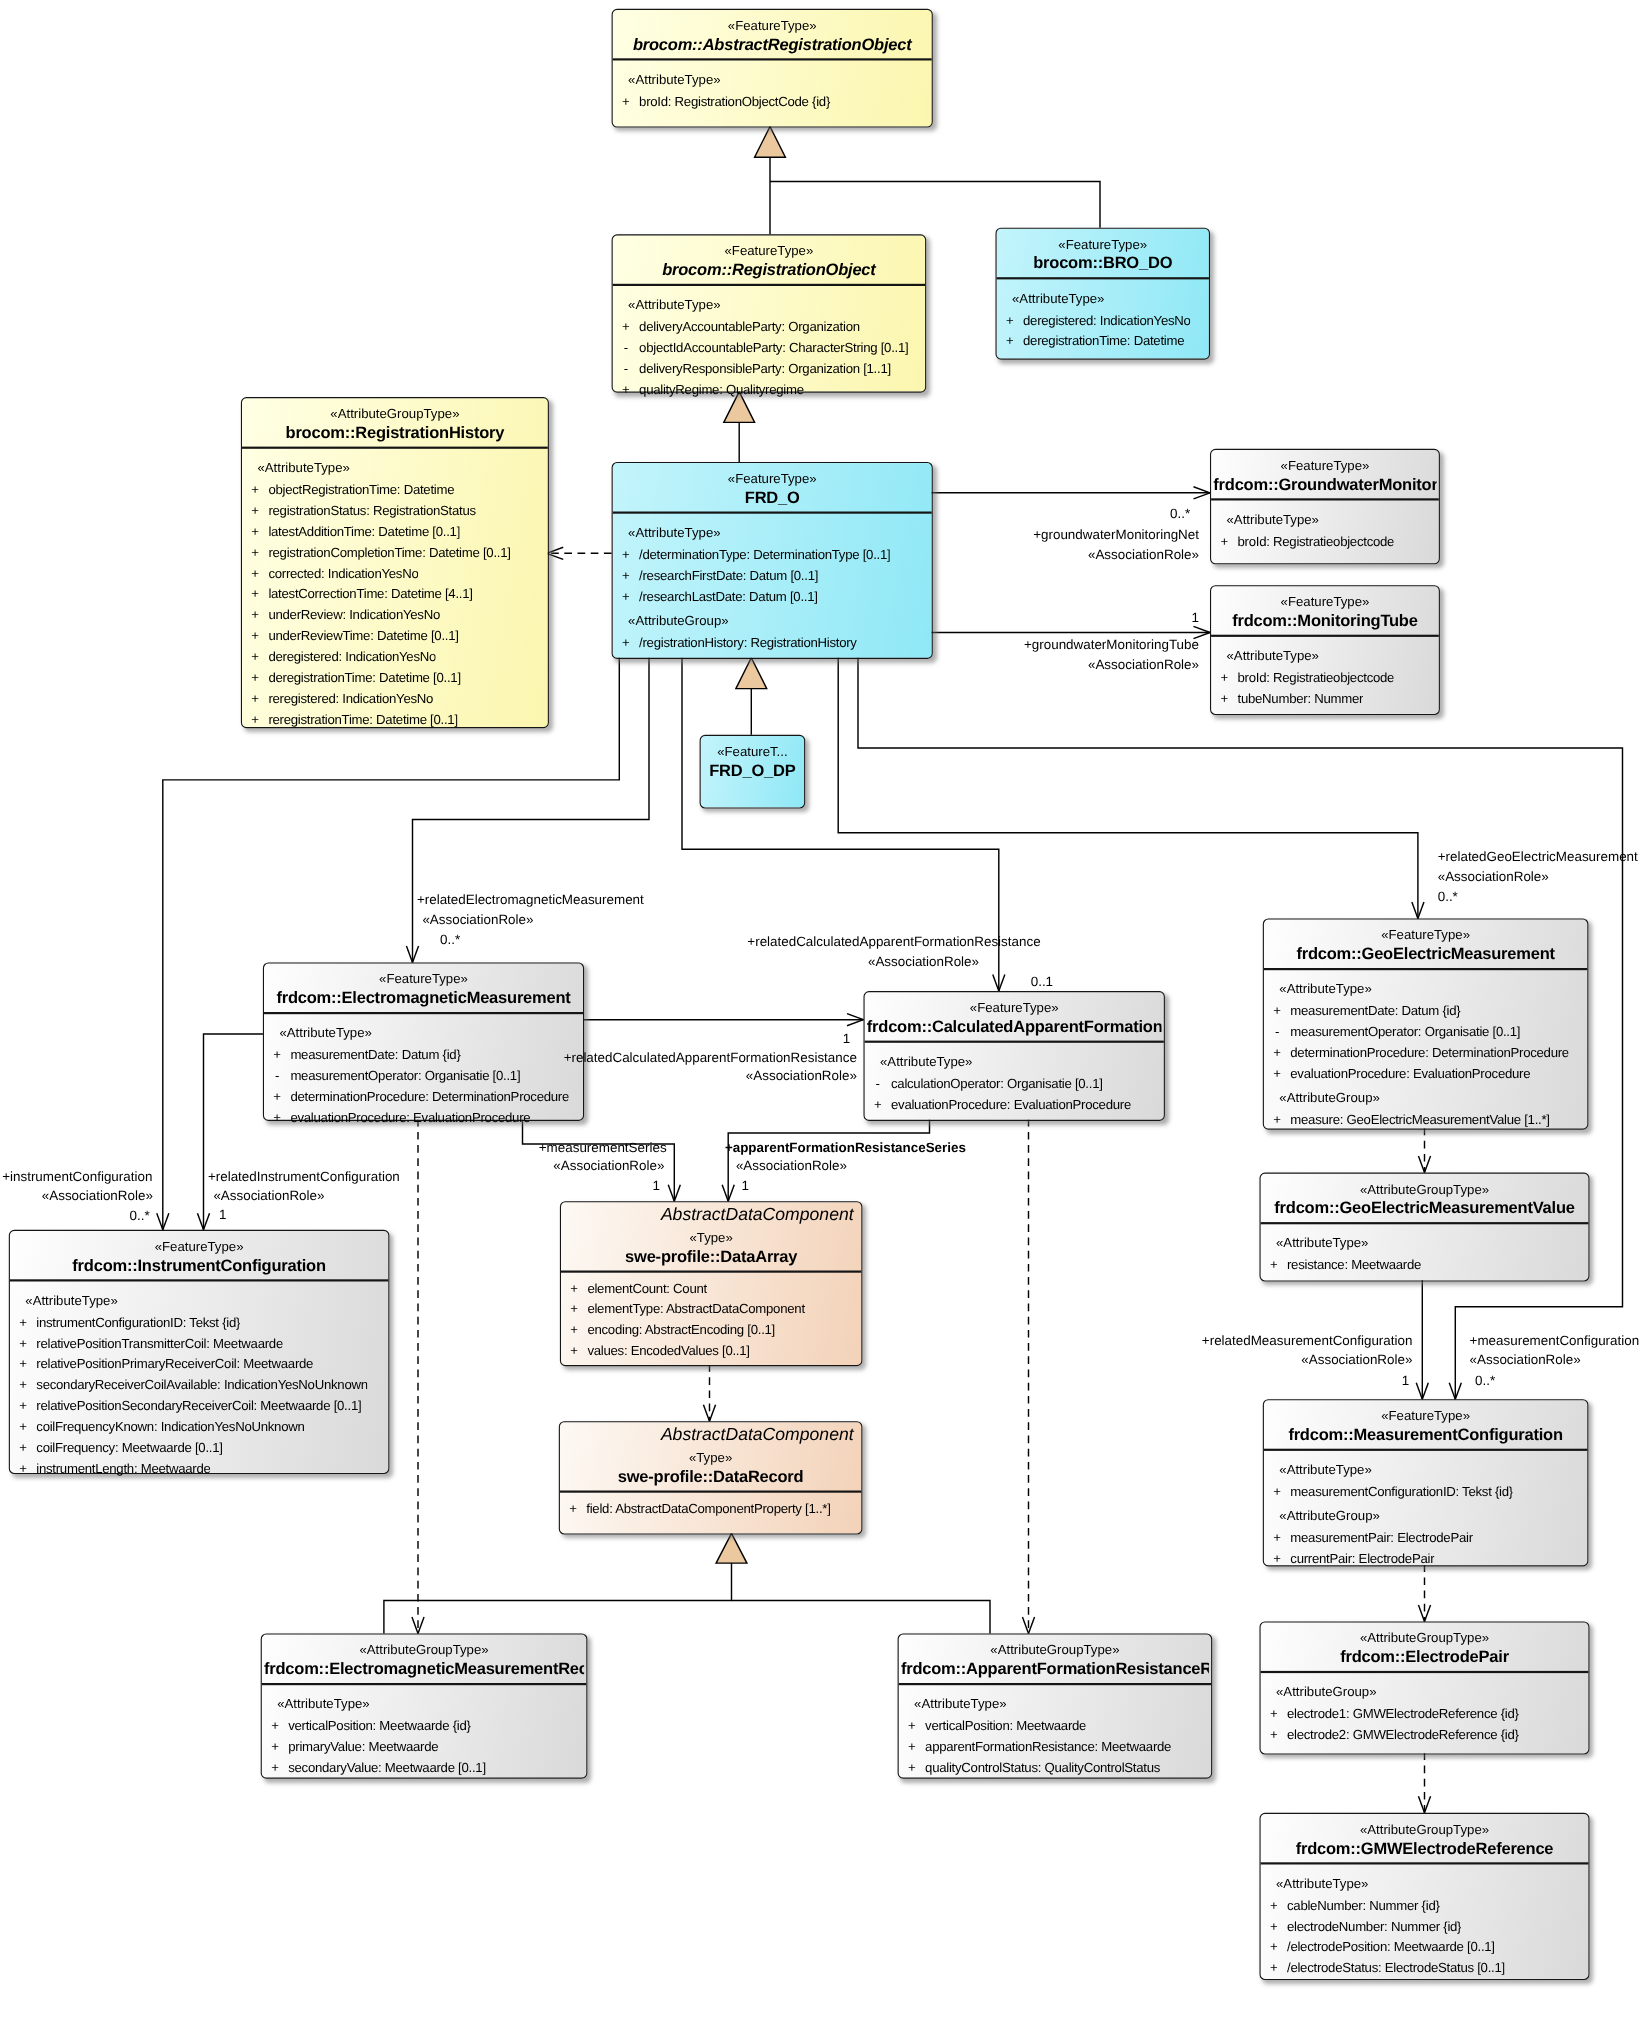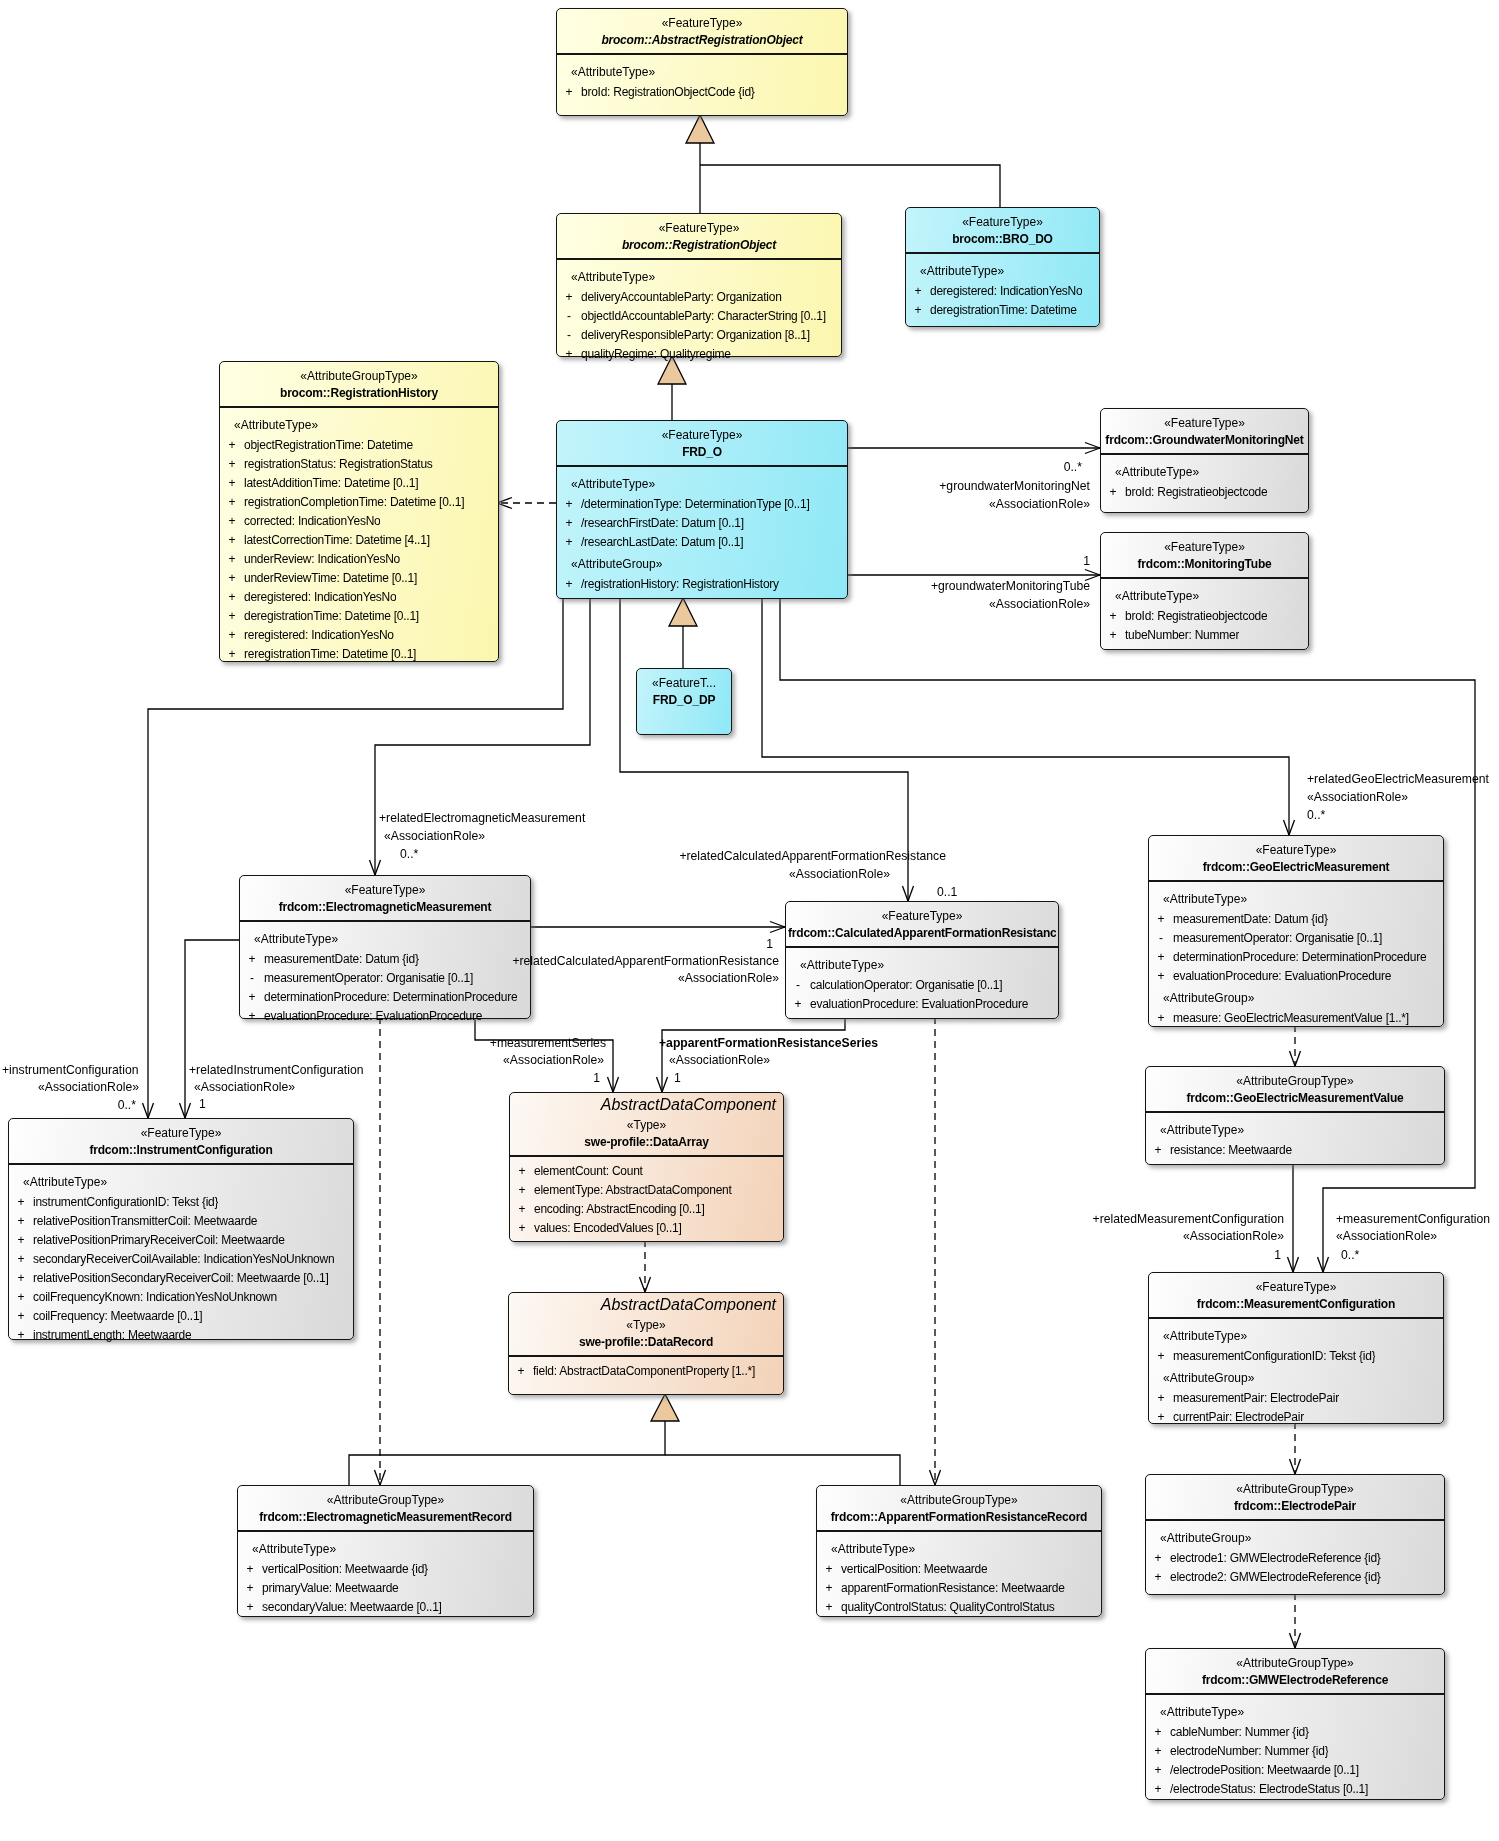--- a/index.html
+++ b/index.html
@@ -9,21 +9,21 @@
   #wires{position:absolute;left:0;top:0;z-index:1;}
   .ubox{position:absolute;z-index:2;border:1.6px solid #151515;border-radius:5px;
         box-shadow:3px 3px 4px rgba(110,110,110,.55);font-size:12px;}
   .yellow{background:linear-gradient(100deg,#FFFFE4 0%,#FBF6AE 100%);}
   .cyan  {background:linear-gradient(100deg,#C3F4FB 0%,#8FE8F6 100%);}
   .grey  {background:linear-gradient(100deg,#FEFEFE 0%,#D9D9D9 100%);}
   .peach {background:linear-gradient(100deg,#FDF9F4 0%,#F3D2B8 100%);}
   .hdr{text-align:center;padding:6px 2px 4px 2px;line-height:17px;border-radius:16px;}
   .has-corner .hdr{padding-top:24px;}
   .stereo{font-size:12px;}
-  .uname{font-size:12px;font-weight:bold;white-space:nowrap;overflow:hidden;letter-spacing:-0.2px;}
+  .uname{font-size:15px;font-weight:bold;white-space:nowrap;overflow:hidden;letter-spacing:-0.2px;}
   .it .uname{font-style:italic;}
   .ubody{border-top:2px solid #151515;padding:5px 0 4px 0;}
   .slabel{padding:4px 0 2px 14px;line-height:17px;}
   .row{display:flex;line-height:19px;white-space:nowrap;}
   .vis{width:24px;text-align:center;flex:none;}
   .txt{letter-spacing:-0.25px;overflow:hidden;}
   .corner{position:absolute;top:3px;right:7px;font-style:italic;font-size:16px;}
   .elabel{position:absolute;z-index:3;font-size:12.2px;white-space:nowrap;line-height:14px;}
 </style>
 </head>
@@ -172,21 +172,21 @@
         <div class="row">
           <span class="vis">+</span>
           <span class="txt">deliveryAccountableParty: Organization</span>
         </div>
         <div class="row">
           <span class="vis">-</span>
           <span class="txt">objectIdAccountableParty: CharacterString [0..1]</span>
         </div>
         <div class="row">
           <span class="vis">-</span>
-          <span class="txt">deliveryResponsibleParty: Organization [8..1]</span>
+          <span class="txt">deliveryResponsibleParty: Organization [1..1]</span>
         </div>
         <div class="row">
           <span class="vis">+</span>
           <span class="txt">qualityRegime: Qualityregime</span>
         </div>
       </div>
     </div>
     <div class="ubox cyan" style="left: 905px; top: 207px; width: 193px; height: 118px;">
       <div class="hdr">
         <div class="stereo">«FeatureType»</div>

